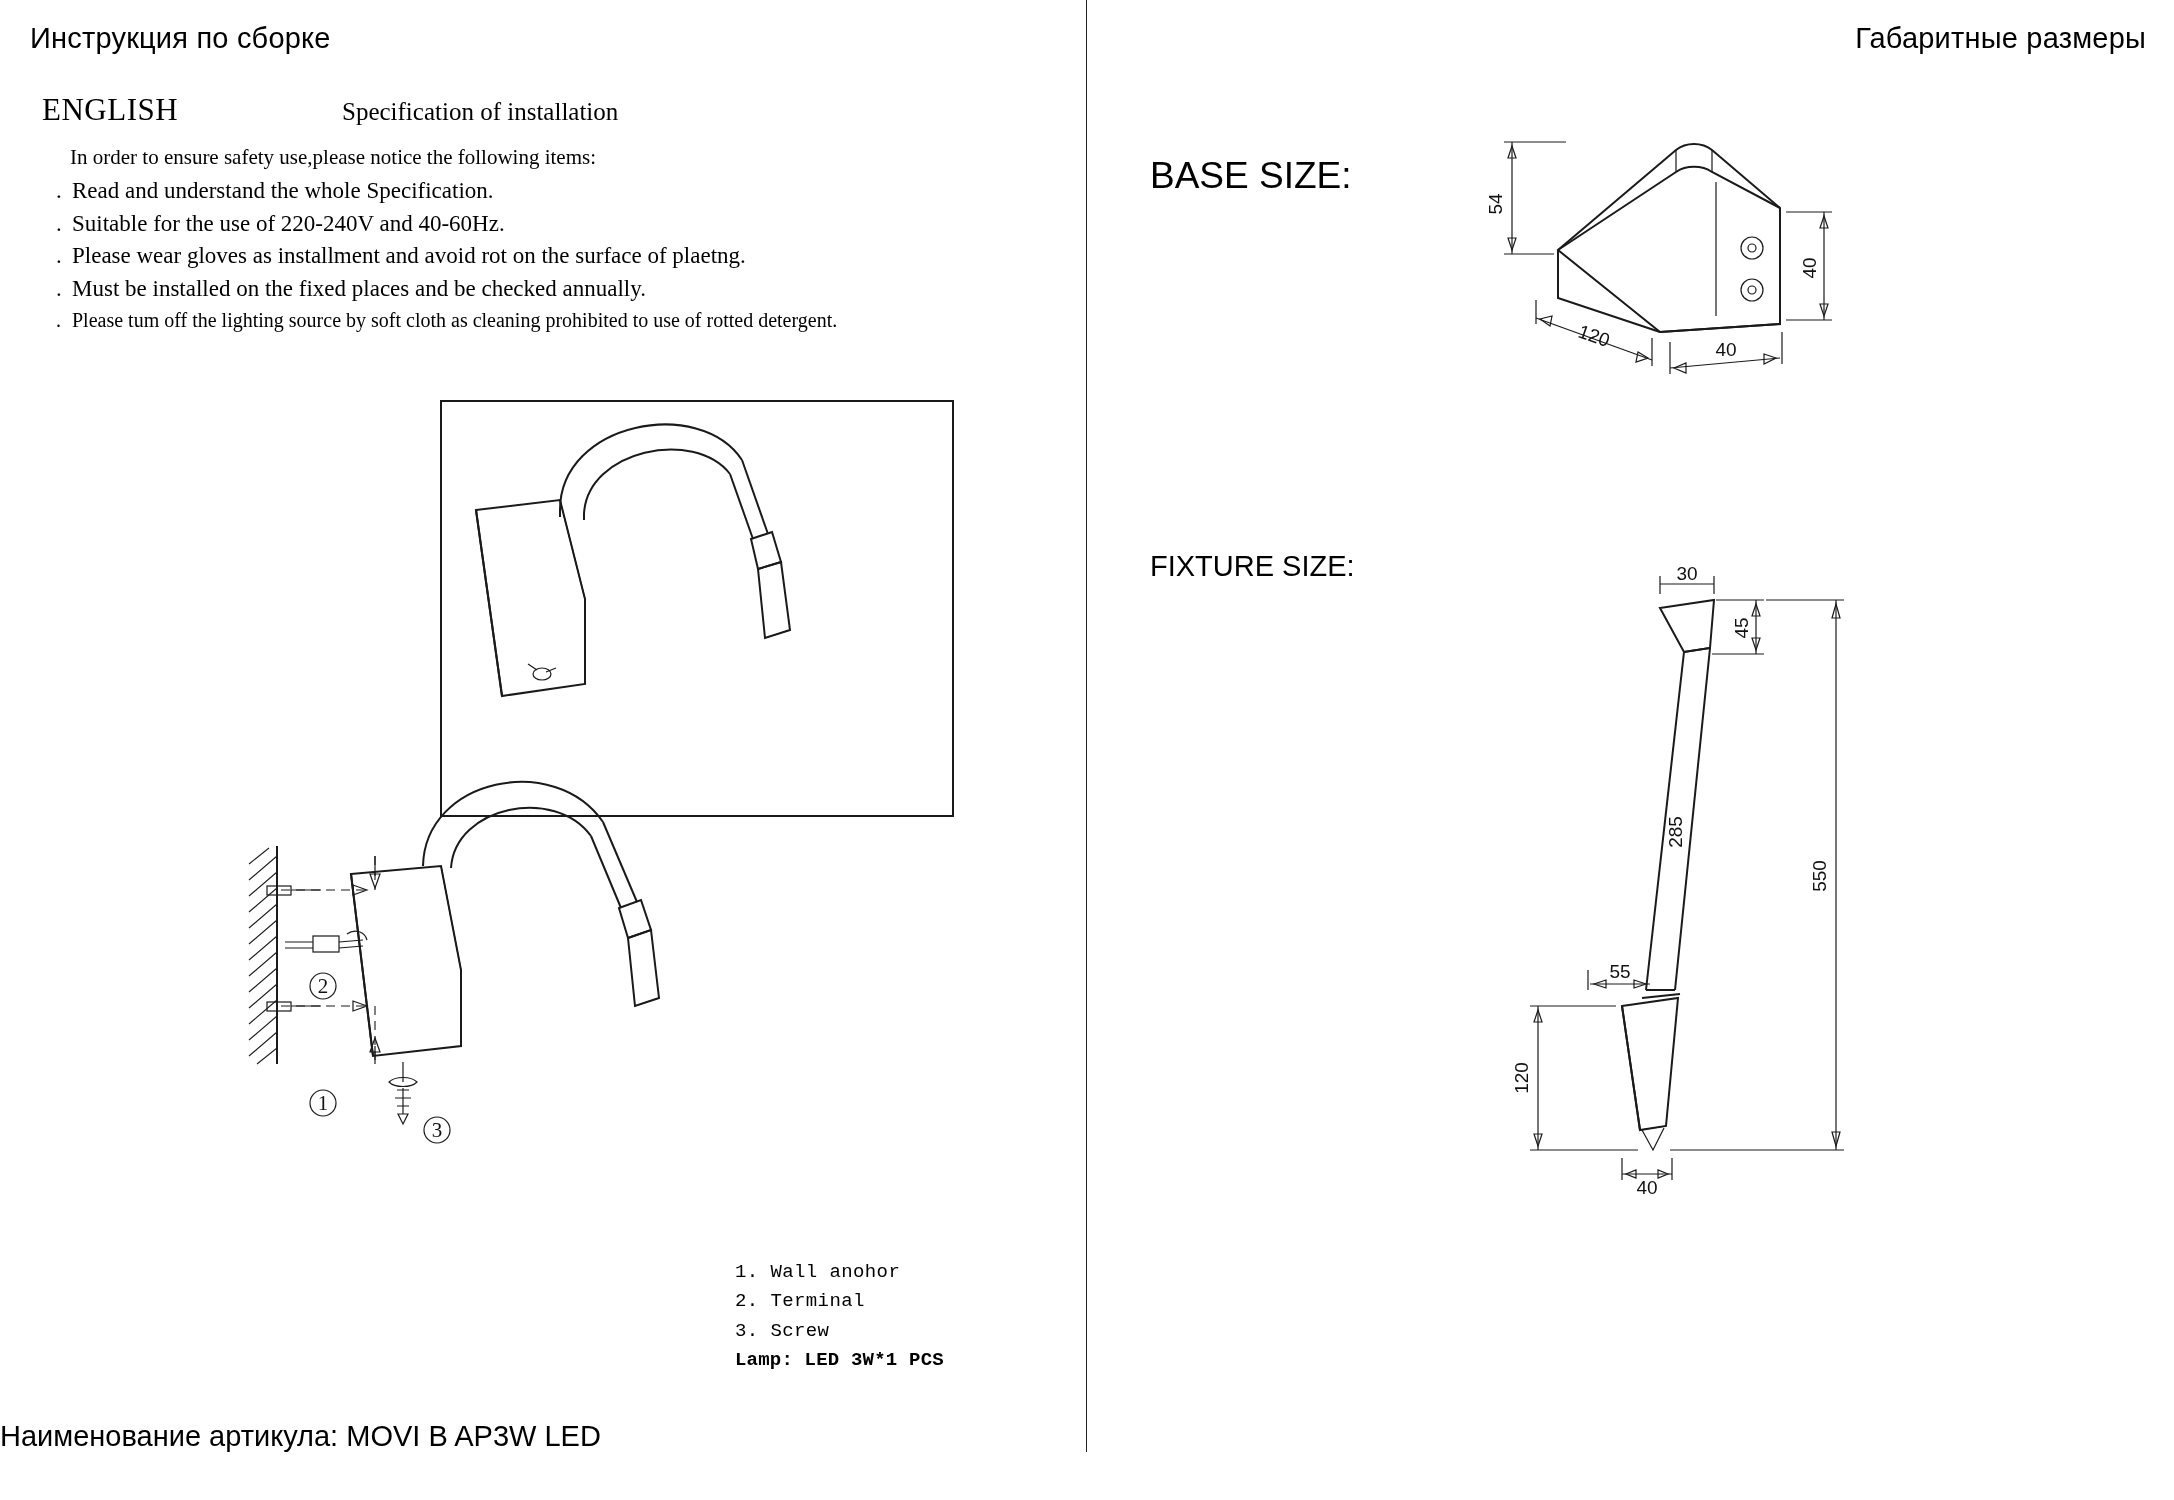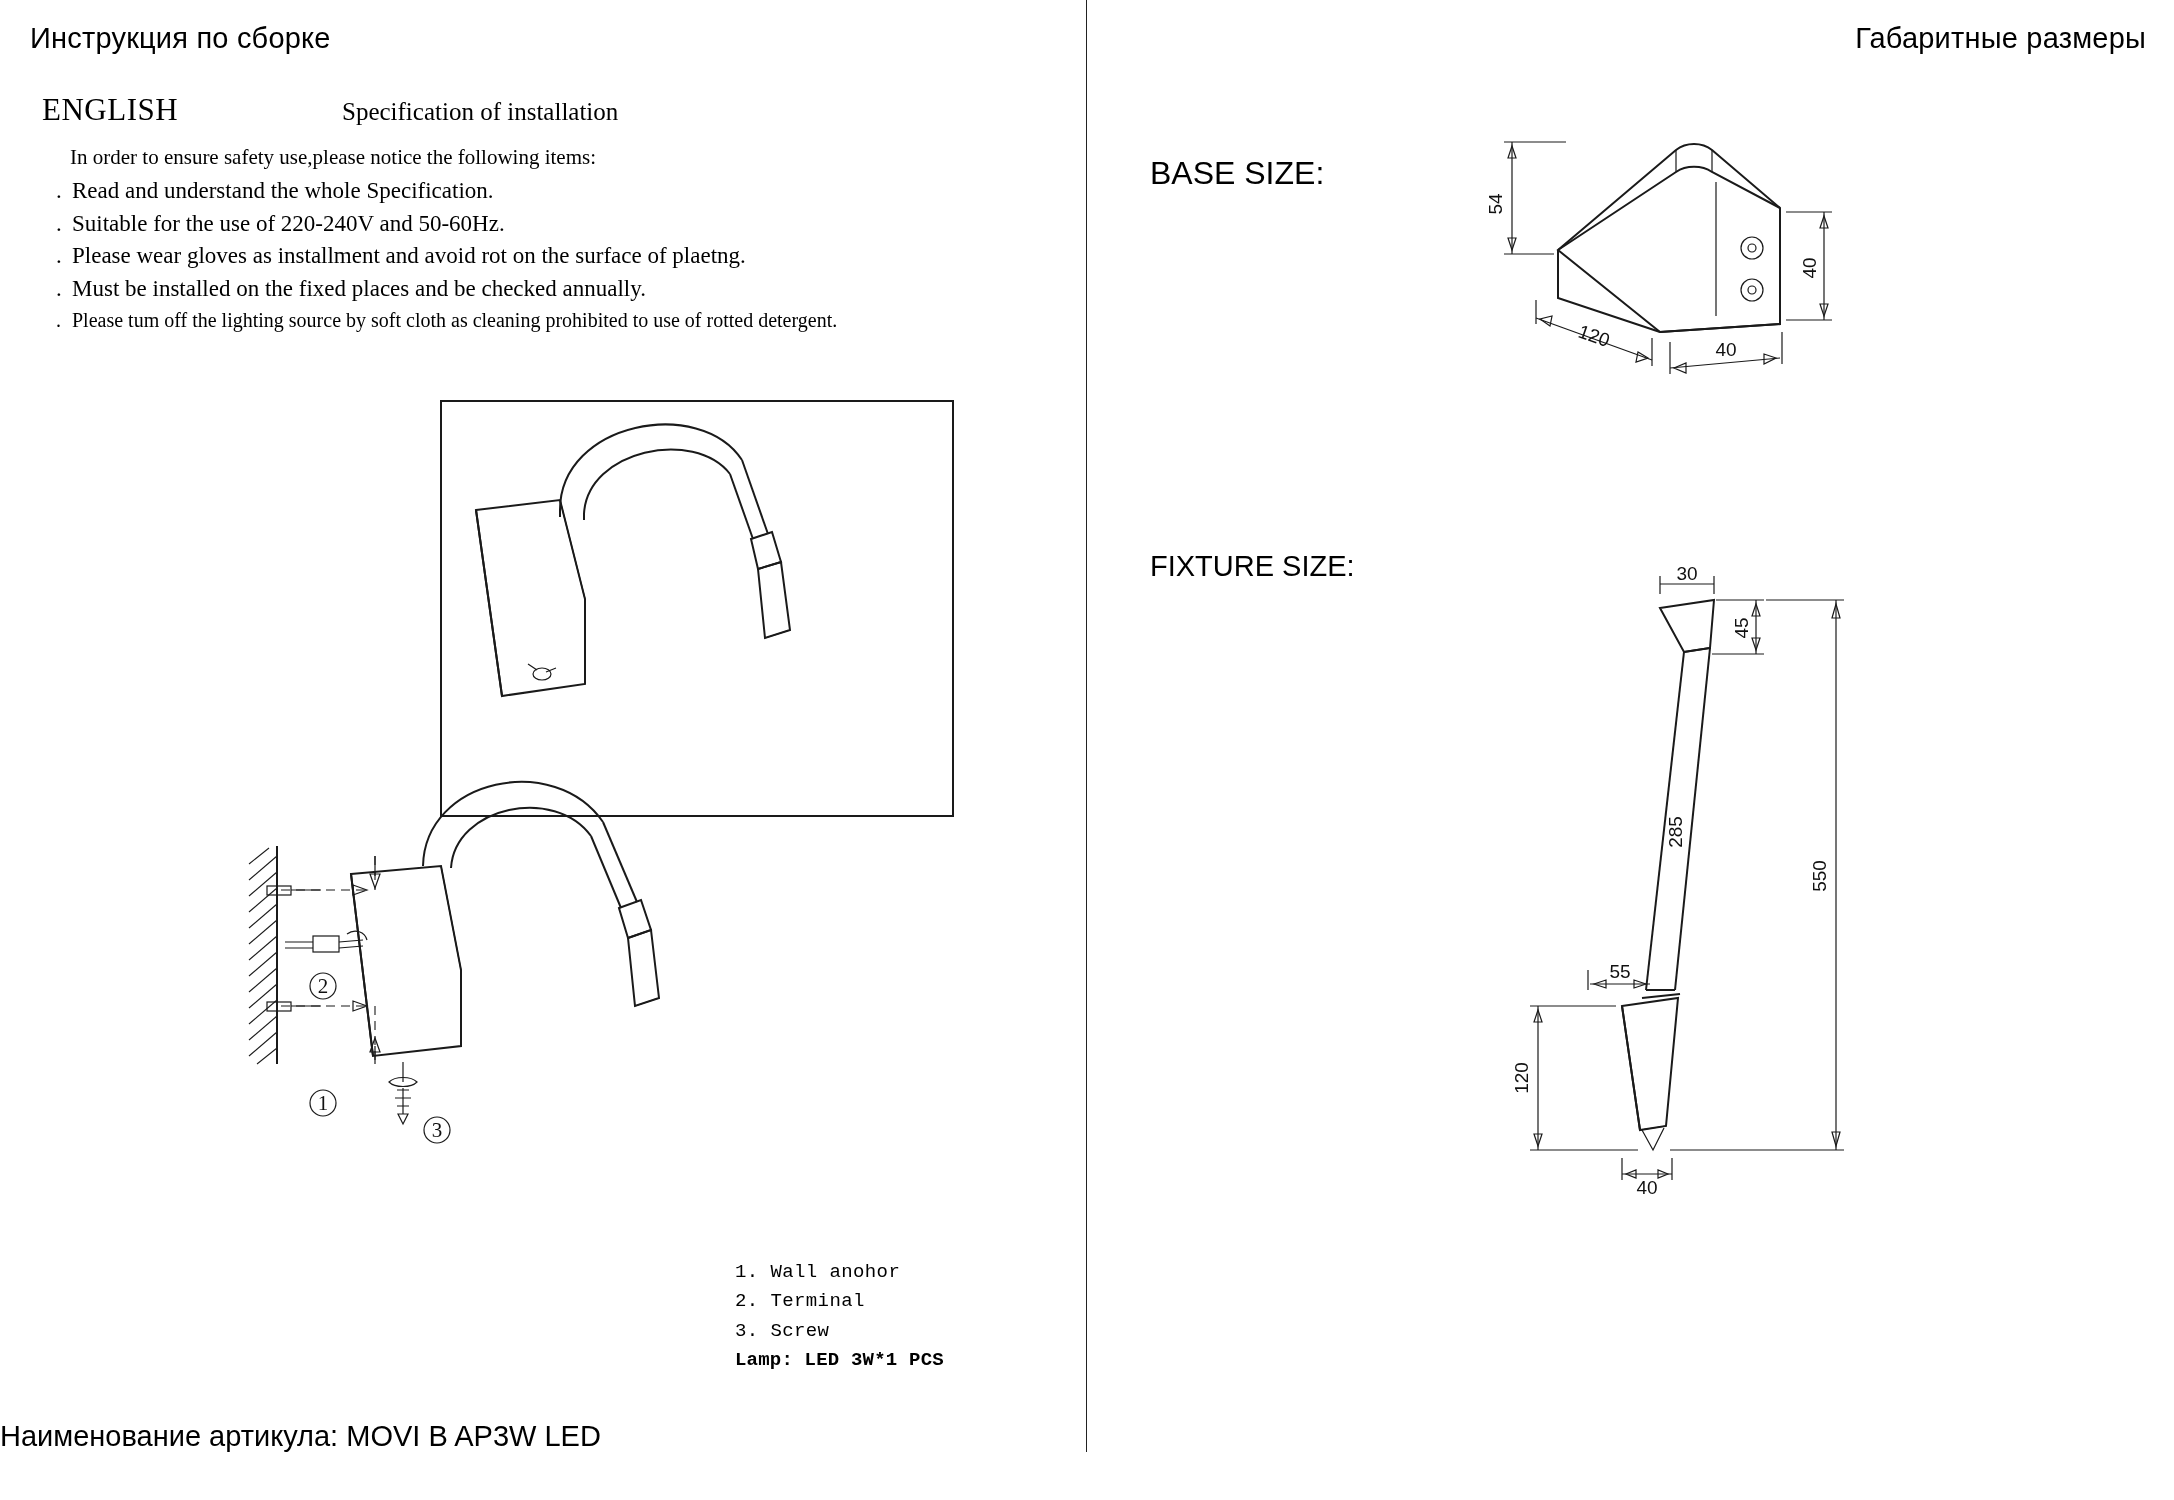--- a/index.html
+++ b/index.html
@@ -27,21 +27,21 @@
   .frame{position:absolute;left:440px;top:400px;width:510px;height:413px;border:2px solid #1a1a1a;background:#fff;}
 
   
   .install{position:absolute;left:255px;top:850px;width:700px;height:520px;}
 
   
   .legend{position:absolute;left:735px;top:1258px;font-family:"Liberation Mono",monospace;font-size:19px;line-height:1.55;letter-spacing:.4px;}
   .legend .lamp{font-weight:bold;letter-spacing:.2px;font-family:Liberation Mono, monospace;}
 
   
-  .base-size{position:absolute;left:1150px;top:155px;font-size:32px;}
+  .base-size{position:absolute;left:1150px;top:155px;font-size:37px;}
   .fixture-size{position:absolute;left:1150px;top:550px;font-size:29px;}
 
   
   .article{position:absolute;left:0;top:1420px;width:2174px;text-align:left;font-size:29px;}
 
   svg{display:block;overflow:visible;}
   .ln{stroke:#1a1a1a;fill:none;stroke-width:2;}
   .ln-thin{stroke:#1a1a1a;fill:none;stroke-width:1.2;}
   .dim{stroke:#1a1a1a;fill:none;stroke-width:1.2;}
   .dimtxt{font-family:"Liberation Sans",sans-serif;font-size:19px;fill:#111;}
@@ -56,21 +56,21 @@
 
   <div class="hdr-left">Инструкция по сборке</div>
   <div class="hdr-right">Габаритные размеры</div>
 
   <div class="eng-title">ENGLISH</div>
   <div class="spec-title">Specification of installation</div>
   <div class="spec-lead">In order to ensure safety use,please notice the following items:</div>
 
   <div class="spec-list">
     <div><span class="bull">.</span><span>Read and understand the whole Specification.</span></div>
-    <div><span class="bull">.</span><span>Suitable for the use of 220-240V and 50-60Hz.</span></div>
+    <div><span class="bull">.</span><span>Suitable for the use of 220-240V and 40-60Hz.</span></div>
     <div><span class="bull">.</span><span>Please wear gloves as installment and avoid rot on the surface of plaetng.</span></div>
     <div><span class="bull">.</span><span>Must be installed on the fixed places and be checked annually.</span></div>
     <div class="small"><span class="bull">.</span><span>Please tum off the lighting source by soft cloth as cleaning prohibited to use of rotted detergent.</span></div>
   </div>
 
   <div class="frame">
     <svg width="510" height="413" viewBox="0 0 510 413">
 
       <path class="ln" d="M118,108 C118,20 258,-6 300,58"></path>
       <path class="ln" d="M142,112 C145,48 252,26 288,72"></path>

